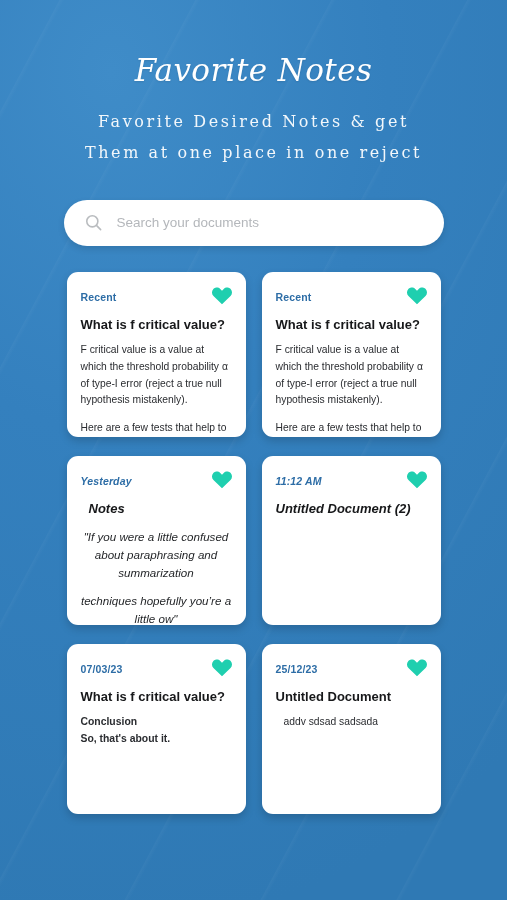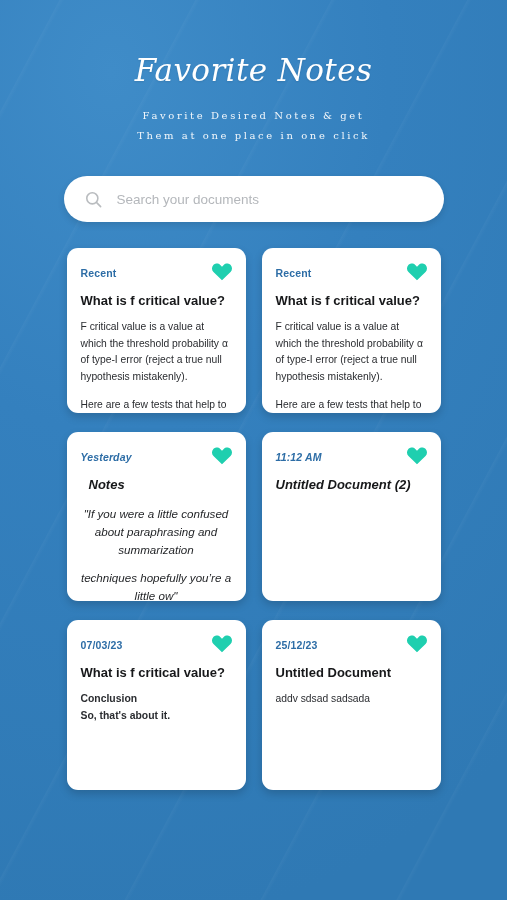--- a/index.html
+++ b/index.html
@@ -49,21 +49,21 @@
     font-style: italic;
     font-size: 31px;
     color: #ffffff;
     letter-spacing: 0.4px;
     line-height: 1.2;
     text-shadow: 0 1px 2px rgba(0,0,0,0.10);
   }
   .header-sub {
     margin-top: 17px;
     font-family: "DejaVu Serif", "Liberation Serif", serif;
-    font-size: 10px;
+    font-size: 16px;
     color: #f2f7fb;
     letter-spacing: 2.6px;
     line-height: 1.95;
   }
   .header-sub-line { display: block; }
 
   
   .search-wrap {
     margin: 31px auto 15px;
     width: 380px;
@@ -161,35 +161,35 @@
   .card-title.indent { margin-left: 8px; }
   .card-body.centered {
     text-align: center;
     font-size: 11.6px;
     line-height: 1.55;
     margin-top: 11px;
     color: #1f2124;
   }
   .card-body.centered.tail { margin-top: 10px; }
 
-  .card-body.tiny-indent { margin-left: 0; }
+  .card-body.tiny-indent { margin-left: 8px; }
   .card-body.bold-line { font-weight: bold; font-size: 10.4px; }
 </style>
 </head>
 <body>
 
 <div id="app-background"></div>
 
 <div id="page">
 
   <div class="header">
     <div class="header-title">Favorite Notes</div>
     <div class="header-sub">
       <span class="header-sub-line">Favorite Desired Notes &amp; get</span>
-      <span class="header-sub-line">Them at one place in one click</span>
+      <span class="header-sub-line">Them at one place in one reject</span>
     </div>
   </div>
 
   <div class="search-wrap">
     <svg class="search-icon" viewBox="0 0 24 24" fill="none" stroke="currentColor" stroke-width="2" stroke-linecap="round">
       <circle cx="10.5" cy="10.5" r="7"></circle>
       <line x1="15.7" y1="15.7" x2="21" y2="21"></line>
     </svg>
     <input class="search-input" type="text" placeholder="Search your documents" style="">
   </div>

